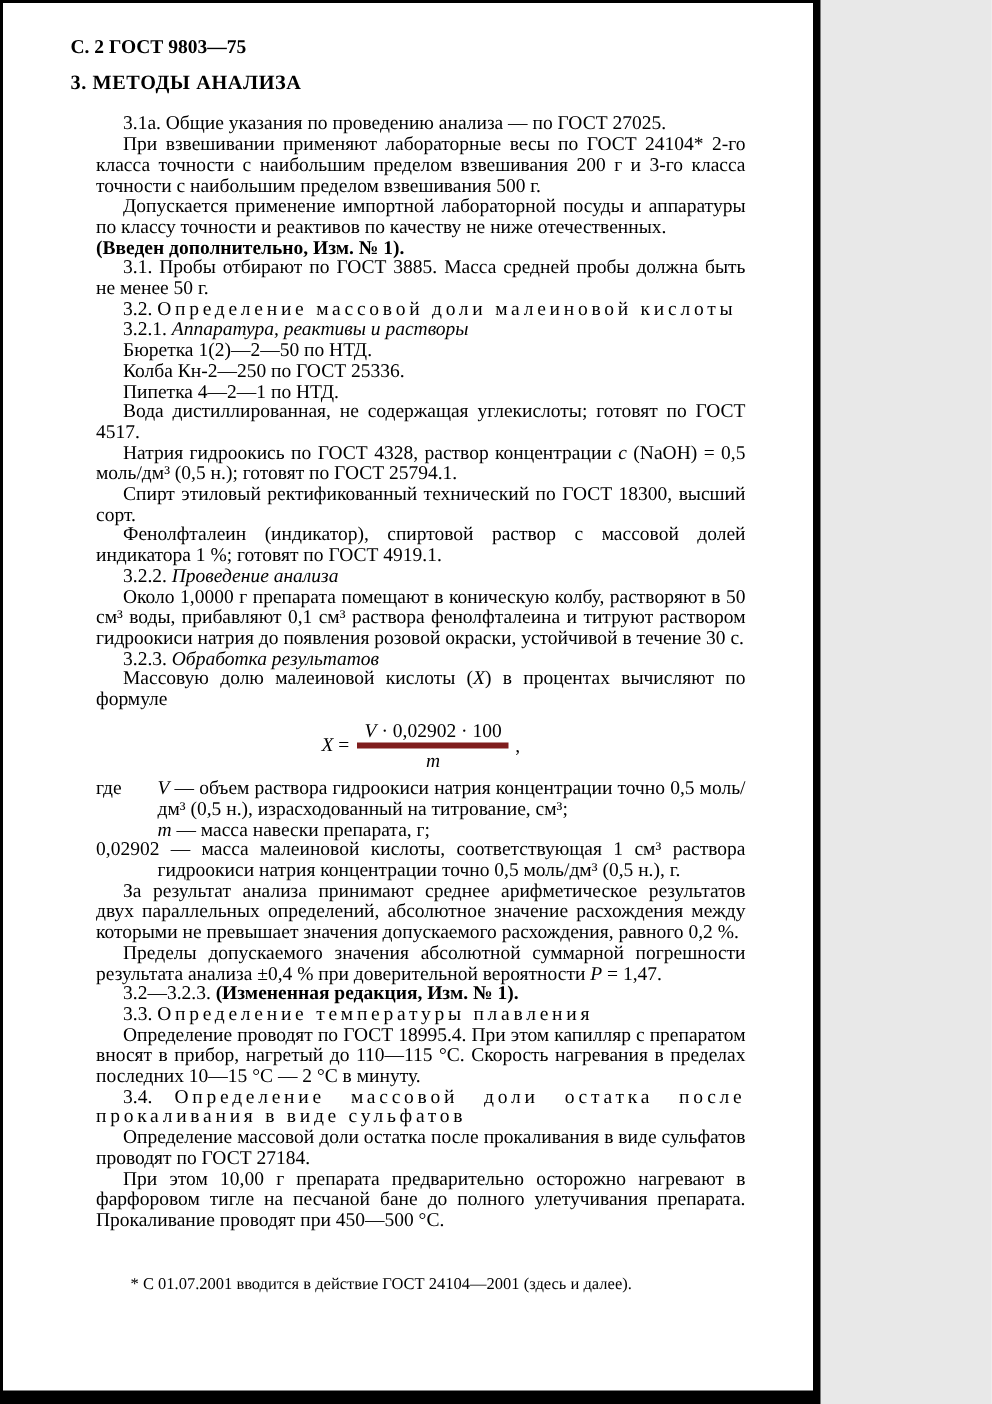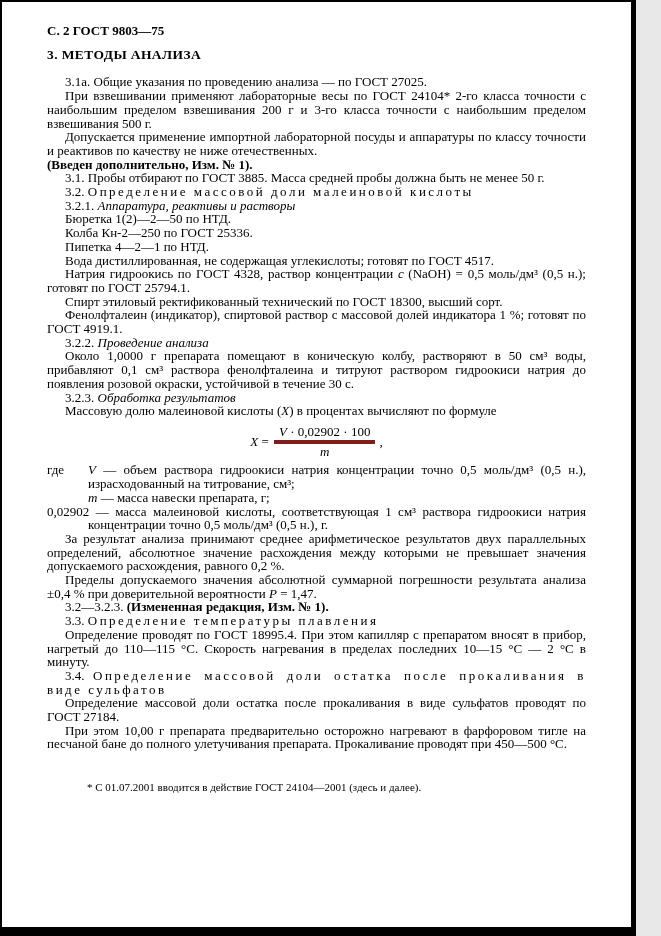--- a/index.html
+++ b/index.html
@@ -1,34 +1,34 @@
 <!DOCTYPE html>
 <html><head>
 <meta charset="utf-8">
 <style>
   html,body{margin:0;padding:0;background:#e8e8e8;}
   .page{
     position:relative;
-    width:636px;height:936px;
+    width:547px;height:936px;
     box-sizing:border-box;
     background:#ffffff;
     border-top:2px solid #000;
     border-left:2px solid #000;
     border-right:5px solid #000;
     border-bottom:9px solid #000;
     padding:22px 45px 0 45px;
     overflow:hidden;
     font-family:"Liberation Serif","DejaVu Serif",serif;
     font-size:13px;
     line-height:13.7px;
     color:#000;
   }
   .doc-header{font-weight:bold;margin:0 0 6px 0;}
   .doc-title{font-weight:bold;text-align:left;font-size:13.5px;margin:10px 0 14px 0;letter-spacing:0.4px;}
-  .doc-body{text-align:justify;}
+  .doc-body{text-align:justify;margin-left:17px;}
   .para{margin:0;text-align:justify;}
   .ind{text-indent:18px;}
   .hang{padding-left:41px;text-indent:-41px;}
   .inset{padding-left:41px;}
   .s-n{}
   .s-i{font-style:italic;}
   .s-b{font-weight:bold;}
   .s-sp{letter-spacing:2.5px;}
   .s-lead{display:inline-block;width:41px;text-indent:0;}
   .formula-row{text-align:center;margin:7px 0 5px 0;}

